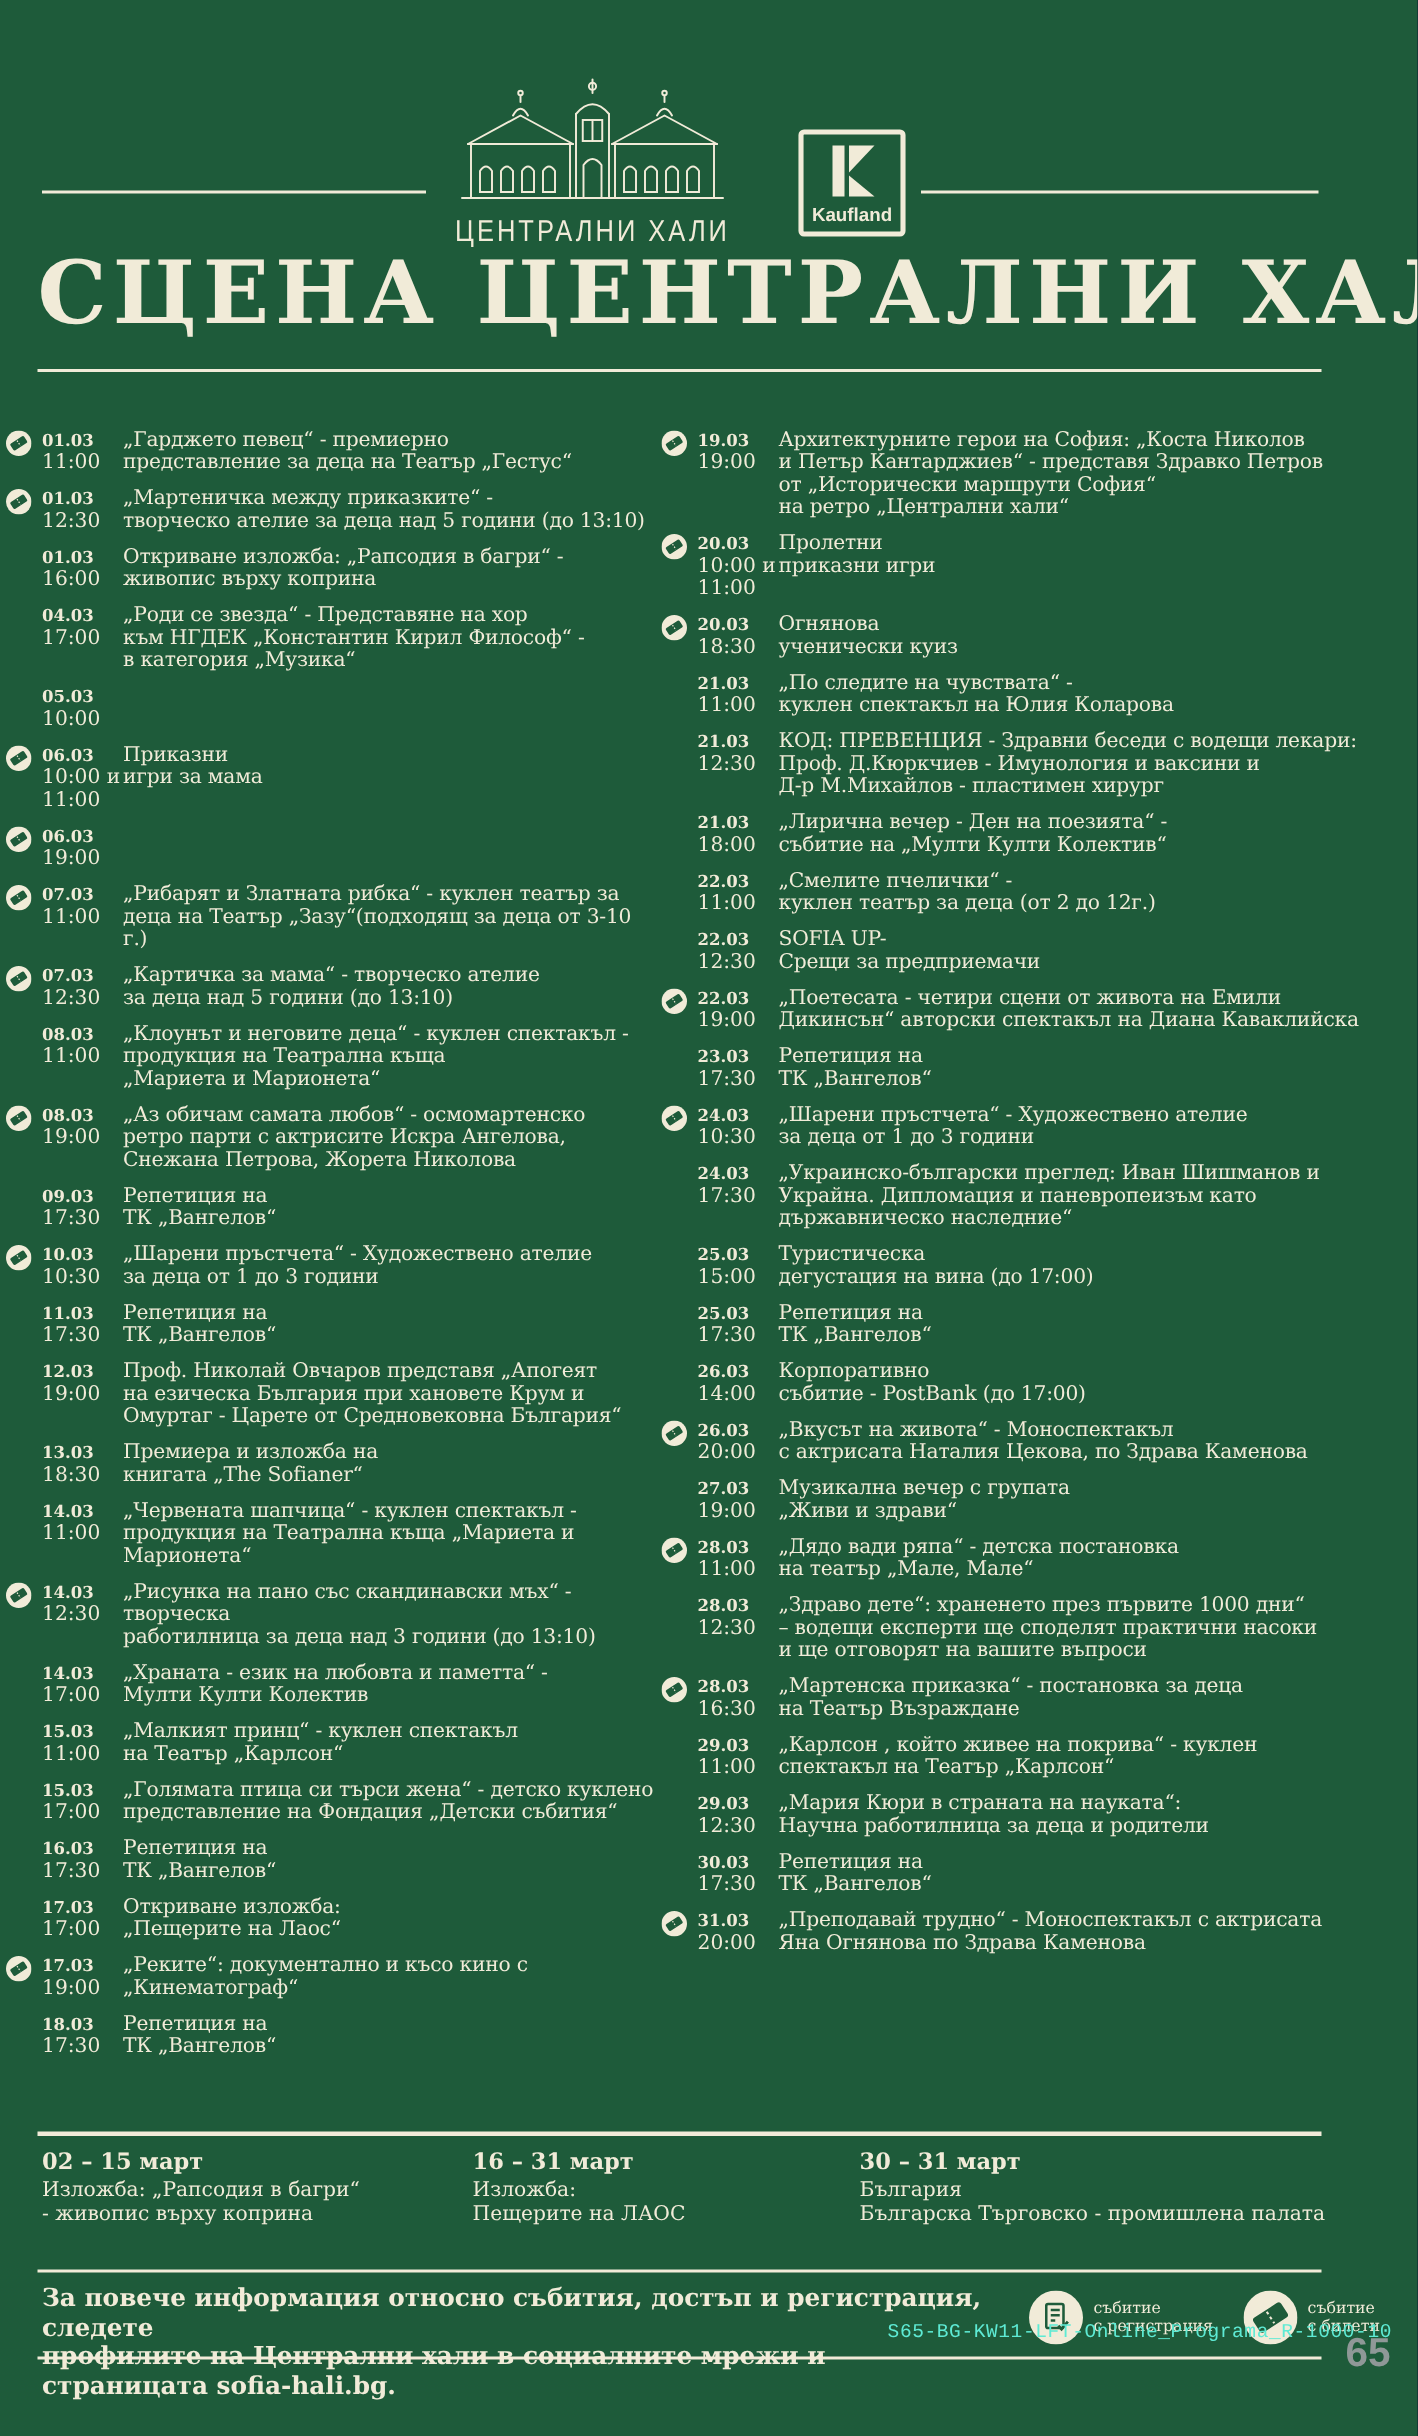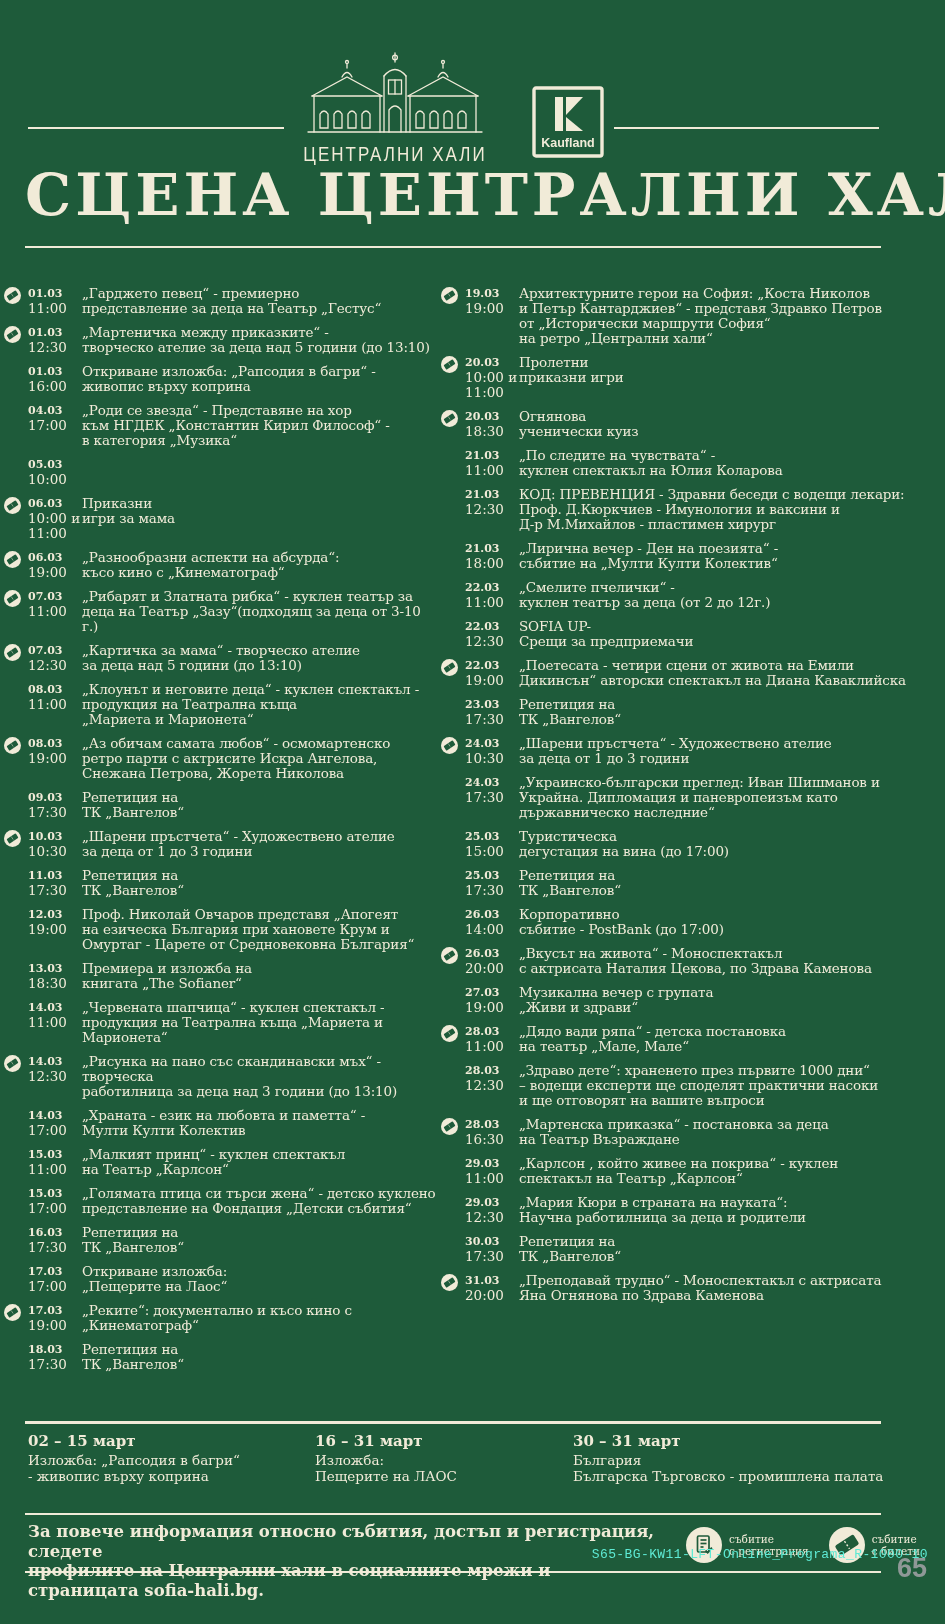--- a/index.html
+++ b/index.html
@@ -242,22 +242,20 @@
         <g transform="rotate(-33 10 10)">
           <rect x="3.6" y="6.8" width="12.8" height="6.4" rx="1.2" fill="#1e5b3a"></rect>
           <line x1="10" y1="7.5" x2="10" y2="12.5" stroke="#f1ebd8" stroke-width="0.9" stroke-dasharray="1.2 1.2"></line>
         </g>
       </svg>
     </span>
     <span class="when">
       <span class="date">06.03</span>
       <span class="time">19:00</span>
     </span>
-    <span class="desc">„Разнообразни аспекти на абсурда“:
-късо кино с „Кинематограф“</span>
   </div>
 
   <div class="event">
     <span class="marker">
       <svg viewBox="0 0 20 20">
         <circle cx="10" cy="10" r="10" fill="#f1ebd8"></circle>
         <g transform="rotate(-33 10 10)">
           <rect x="3.6" y="6.8" width="12.8" height="6.4" rx="1.2" fill="#1e5b3a"></rect>
           <line x1="10" y1="7.5" x2="10" y2="12.5" stroke="#f1ebd8" stroke-width="0.9" stroke-dasharray="1.2 1.2"></line>
         </g>

